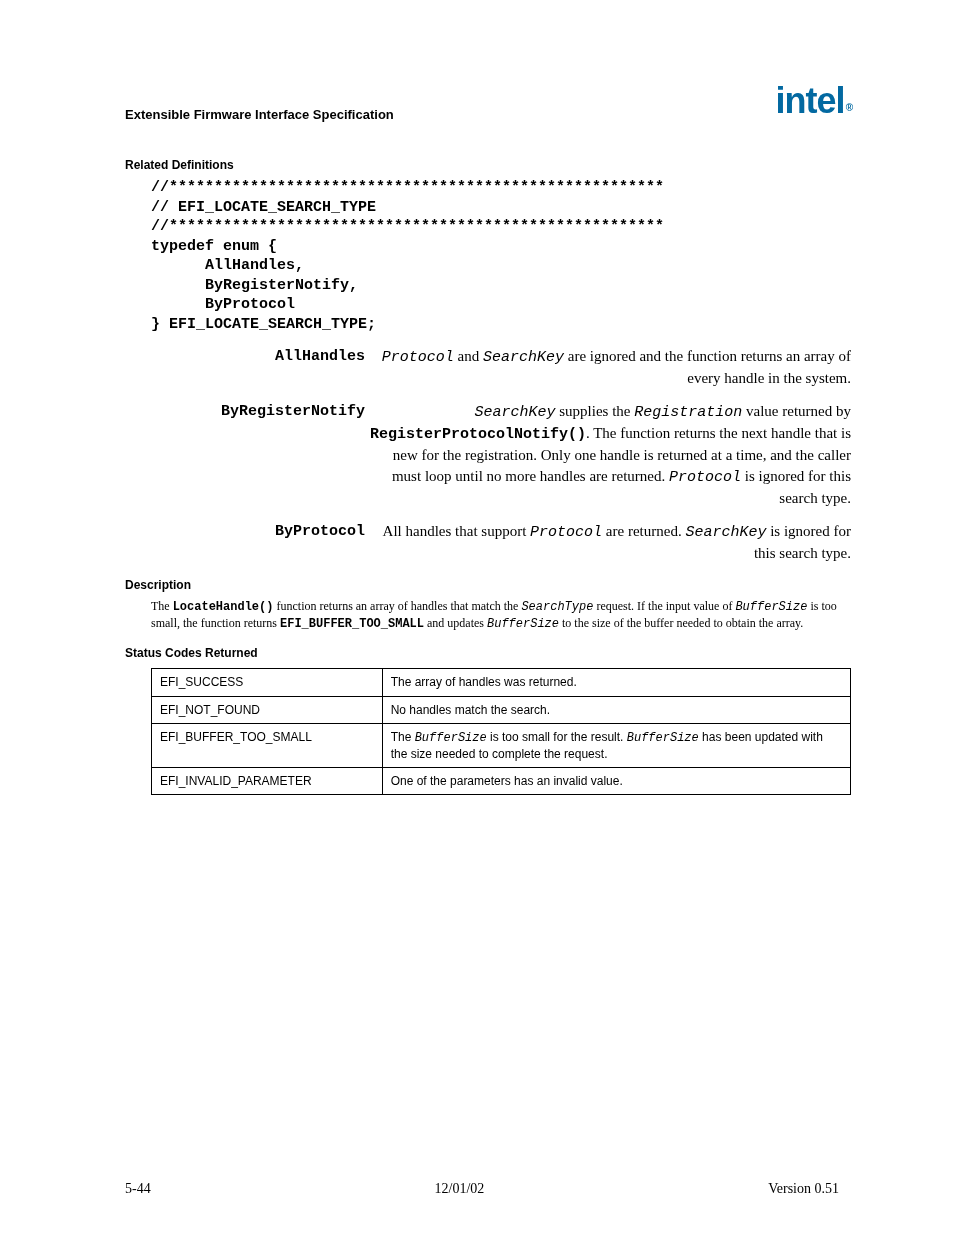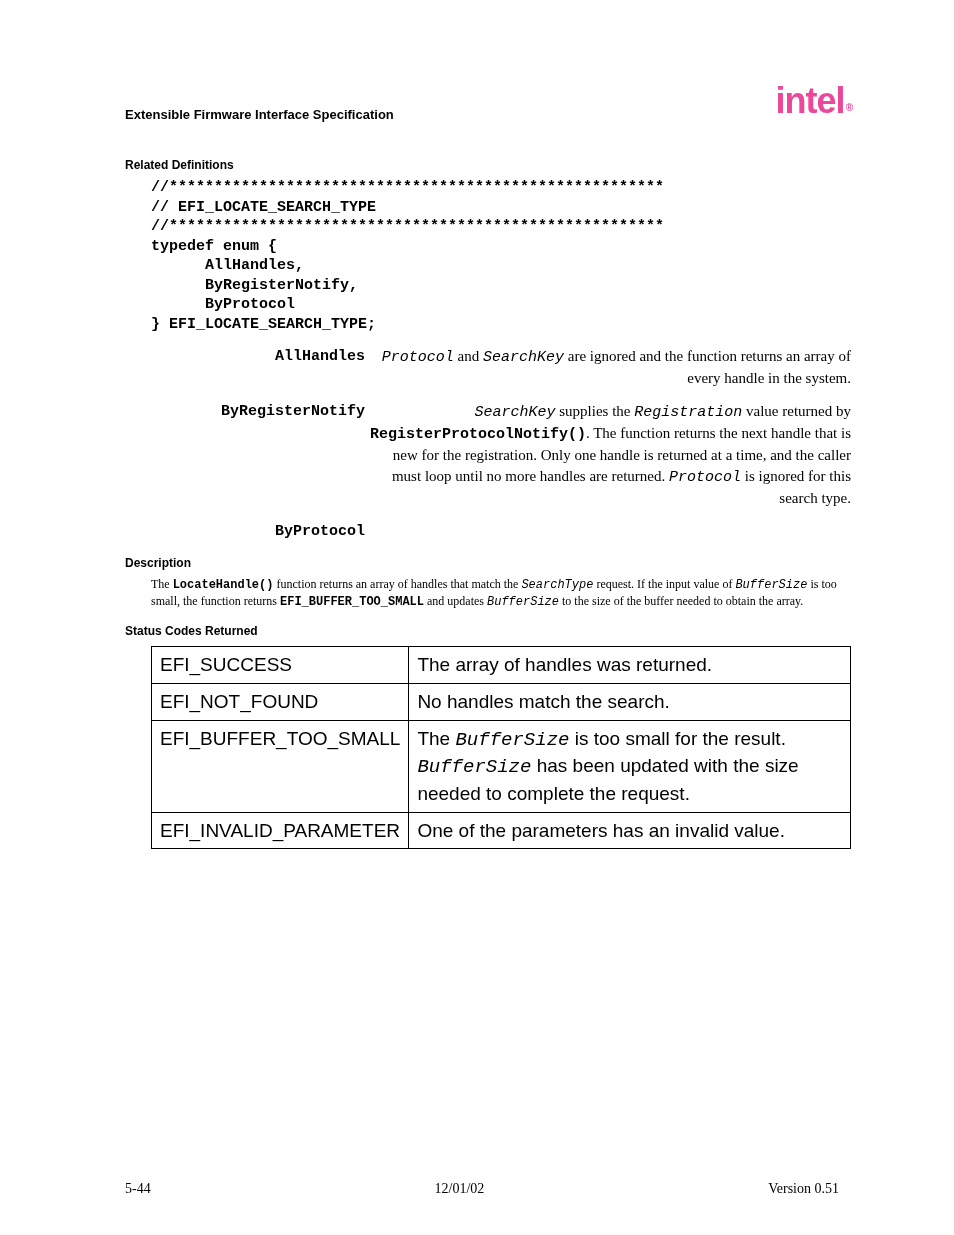--- a/index.html
+++ b/index.html
@@ -24,21 +24,21 @@
   }
   .header-title {
     font-size: 13px;
     font-weight: bold;
   }
   .logo {
     font-family: Arial, sans-serif;
     font-size: 36px;
     font-weight: bold;
     letter-spacing: -1px;
-    color: #ec4899;
+    color: #0369a1;
     position: relative;
   }
   .logo .reg {
     font-size: 10px;
     position: relative;
     top: -2px;
     left: 1px;
   }
   h2.section {
     font-size: 12px;
@@ -87,21 +87,21 @@
     font-size: 12px;
     padding-left: 26px;
     line-height: 1.35;
     margin-top: 6px;
   }
   table.status {
     border-collapse: collapse;
     width: 100%;
     margin: 8px 0 0 26px;
     width: calc(100% - 26px);
-    font-size: 19px;
+    font-size: 12px;
   }
   table.status td {
     border: 1px solid #000;
     padding: 5px 8px;
     vertical-align: top;
     line-height: 1.35;
   }
   table.status td:first-child {
     width: 33%;
     font-family: Arial, sans-serif;
@@ -152,20 +152,23 @@
 
     <div class="def-row">
       <div class="def-term">ByRegisterNotify</div>
       <div class="def-desc">
         <span class="mono-i">SearchKey</span><span> supplies the </span><span class="mono-i">Registration</span><span> value returned by </span><span class="mono-b">RegisterProtocolNotify()</span><span>.  The function returns the next handle that is new for the registration.  Only one handle is returned at a time, and the caller must loop until no more handles are returned.  </span><span class="mono-i">Protocol</span><span> is ignored for this search type.</span>
       </div>
     </div>
 
     <div class="def-row">
       <div class="def-term">ByProtocol</div>
+      <div class="def-desc">
+        <span>All handles that support </span><span class="mono-i">Protocol</span><span> are returned.  </span><span class="mono-i">SearchKey</span><span> is ignored for this search type.</span>
+      </div>
     </div>
 
   </div>
 
   <h2 class="section">Description</h2>
   <div class="description">
     <span>The </span><span class="mono-b">LocateHandle()</span><span> function returns an array of handles that match the </span><span class="mono-i">SearchType</span><span> request.  If the input value of </span><span class="mono-i">BufferSize</span><span> is too small, the function returns </span><span class="mono-b">EFI_BUFFER_TOO_SMALL</span><span> and updates </span><span class="mono-i">BufferSize</span><span> to the size of the buffer needed to obtain the array.</span>
   </div>
 
   <h2 class="section">Status Codes Returned</h2>

